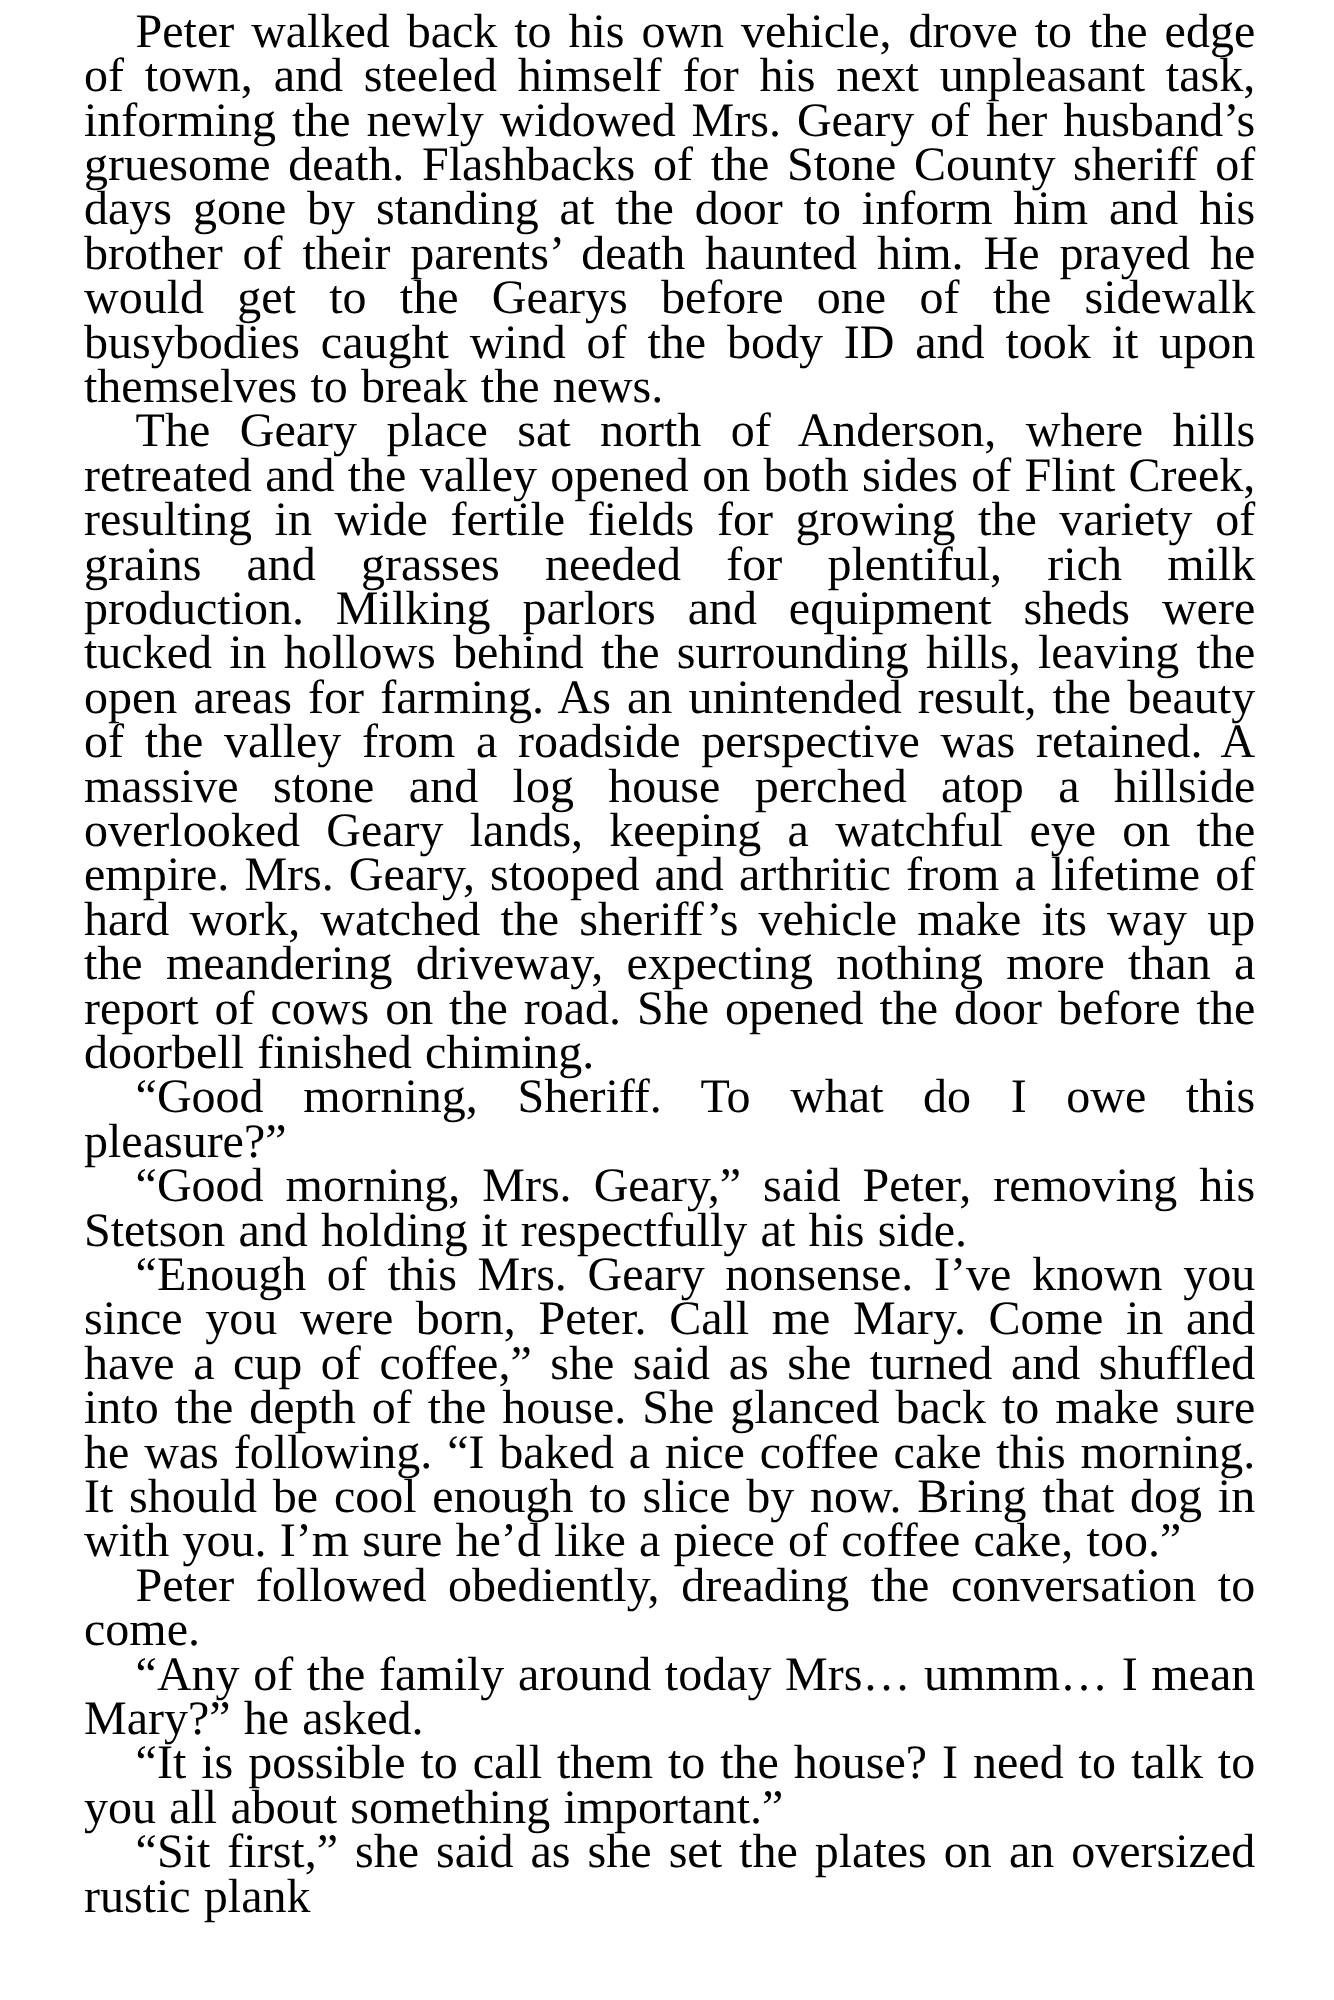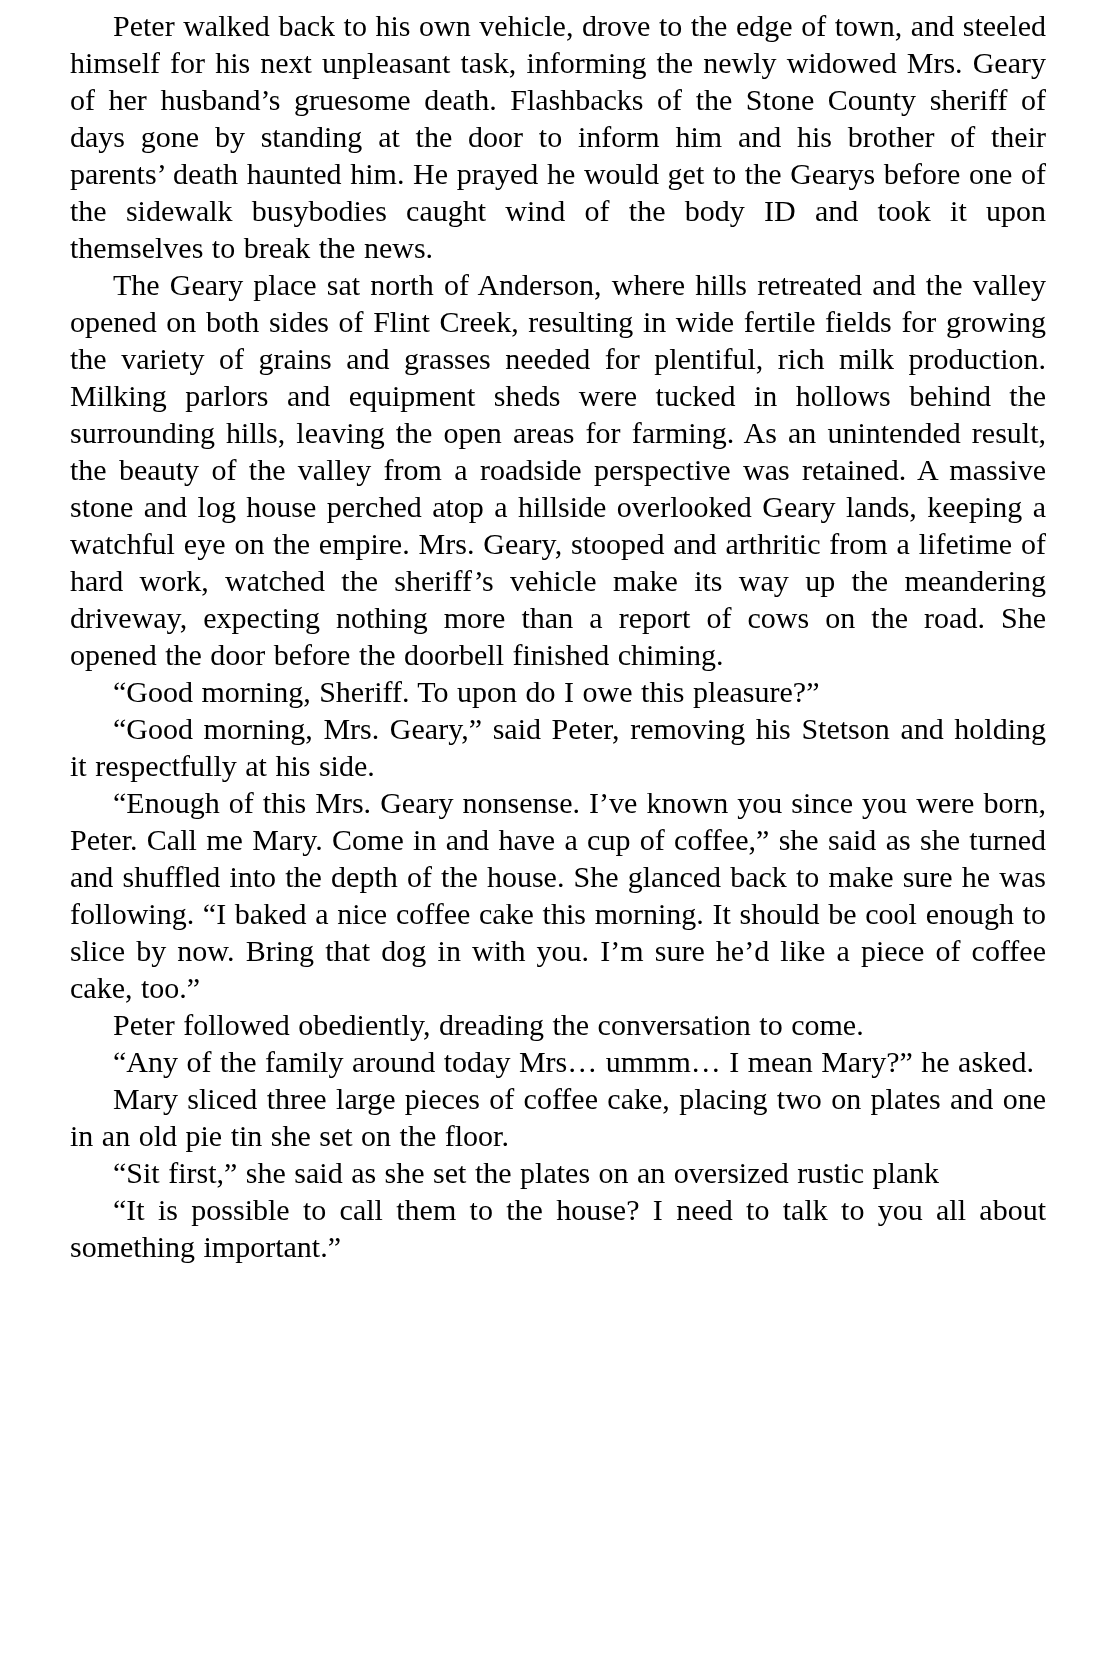--- a/index.html
+++ b/index.html
@@ -10,39 +10,38 @@
   .book-page {
     position: relative;
     width: 1112px;
     height: 1667px;
     box-sizing: border-box;
     background: #ffffff;
     color: #000000;
     padding: 7px 66px 0 70px;
     overflow: hidden;
     font-family: "Liberation Serif", "DejaVu Serif", serif;
-    font-size: 30px;
+    font-size: 40px;
     line-height: 37px;
     text-align: justify;
     text-justify: inter-word;
   }
   .book-page p {
     margin: 0;
     padding: 0;
     text-indent: 43px;
     word-spacing: 1px;
   }
 </style>
 </head>
 <body>
 
 <div class="book-page">
   <p>Peter walked back to his own vehicle, drove to the edge of town, and steeled himself for his next unpleasant task, informing the newly widowed Mrs. Geary of her husband’s gruesome death. Flashbacks of the Stone County sheriff of days gone by standing at the door to inform him and his brother of their parents’ death haunted him. He prayed he would get to the Gearys before one of the sidewalk busybodies caught wind of the body ID and took it upon themselves to break the news.</p>
   <p>The Geary place sat north of Anderson, where hills retreated and the valley opened on both sides of Flint Creek, resulting in wide fertile fields for growing the variety of grains and grasses needed for plentiful, rich milk production. Milking parlors and equipment sheds were tucked in hollows behind the surrounding hills, leaving the open areas for farming. As an unintended result, the beauty of the valley from a roadside perspective was retained. A massive stone and log house perched atop a hillside overlooked Geary lands, keeping a watchful eye on the empire. Mrs. Geary, stooped and arthritic from a lifetime of hard work, watched the sheriff’s vehicle make its way up the meandering driveway, expecting nothing more than a report of cows on the road. She opened the door before the doorbell finished chiming.</p>
-  <p>“Good morning, Sheriff. To upon do I owe this pleasure?”</p>
+  <p>“Good morning, Sheriff. To what do I owe this pleasure?”</p>
   <p>“Good morning, Mrs. Geary,” said Peter, removing his Stetson and holding it respectfully at his side.</p>
   <p>“Enough of this Mrs. Geary nonsense. I’ve known you since you were born, Peter. Call me Mary. Come in and have a cup of coffee,” she said as she turned and shuffled into the depth of the house. She glanced back to make sure he was following. “I baked a nice coffee cake this morning. It should be cool enough to slice by now. Bring that dog in with you. I’m sure he’d like a piece of coffee cake, too.”</p>
   <p>Peter followed obediently, dreading the conversation to come.</p>
   <p>“Any of the family around today Mrs… ummm… I mean Mary?” he asked.</p>
-  <p>Mary sliced three large pieces of coffee cake, placing two on plates and one in an old pie tin she set on the floor.</p>
+  <p>“It is possible to call them to the house? I need to talk to you all about something important.”</p>
   <p>“Sit first,” she said as she set the plates on an oversized rustic plank</p>
-  <p>“It is possible to call them to the house? I need to talk to you all about something important.”</p>
 </div>
 
 </body></html>

